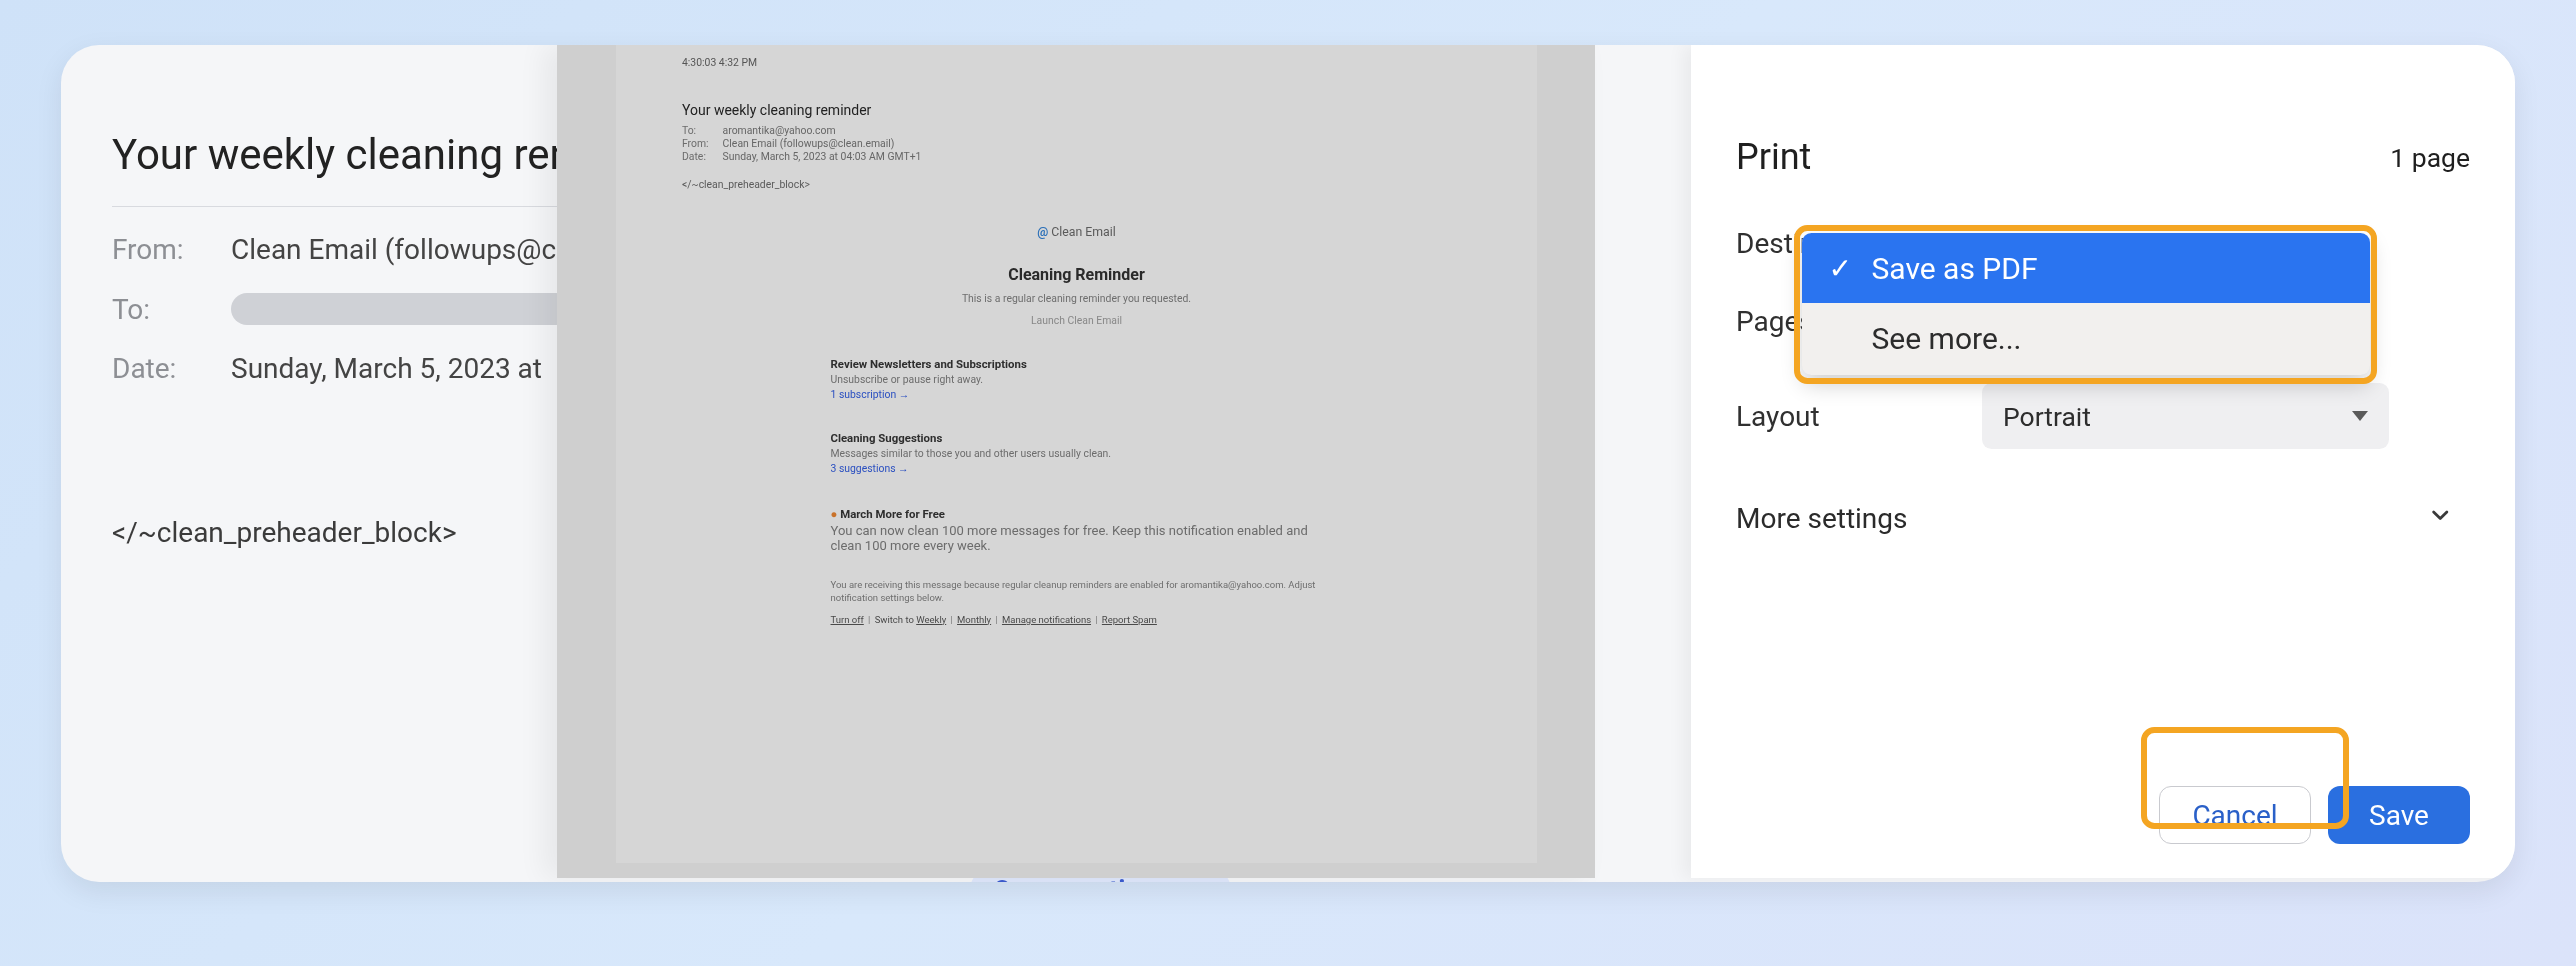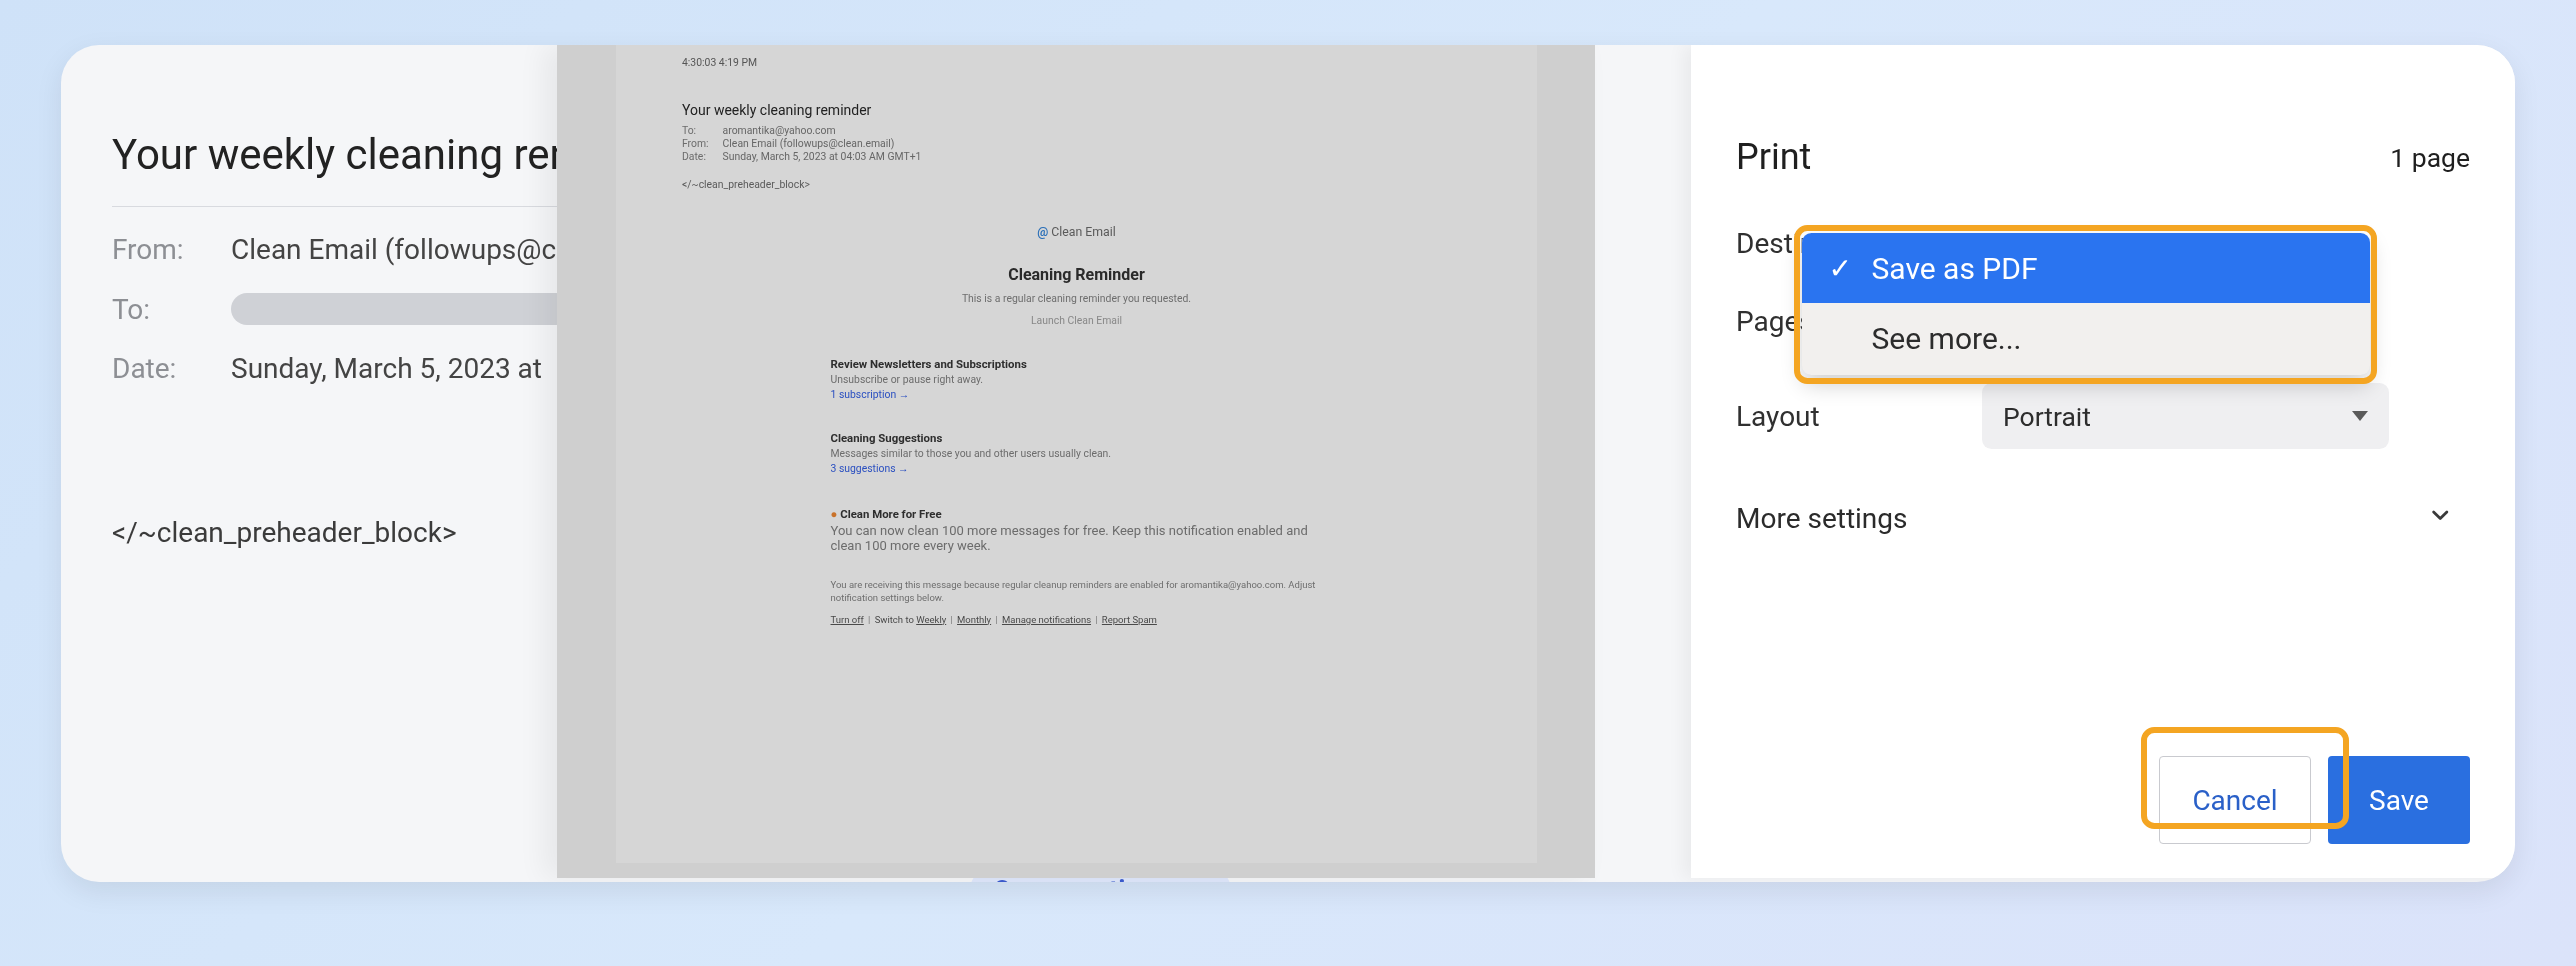--- a/index.html
+++ b/index.html
@@ -132,21 +132,21 @@
     width: 407px; height: 66px;
     background: #efeff1;
     border-radius: 9.5px;
     display:flex; align-items:center; justify-content:space-between;
     padding: 0 21px;
     font-size: 26.5px; color:#2d2d2d;
   }
   .select-box .tri { width:0; height:0; border-left:8.5px solid transparent; border-right:8.5px solid transparent; border-top:10.4px solid #5a5a5a; }
 
   .ps-footer { margin-top:auto; display:flex; justify-content:flex-end; gap:17px; align-items:center; }
-  .btn { height:88px; border-radius:4px; font-size:28px; display:flex; align-items:center; justify-content:center; cursor:pointer; }
+  .btn { height:58px; border-radius:12px; font-size:28px; display:flex; align-items:center; justify-content:center; cursor:pointer; }
   .btn-cancel { width: 152px; border:0.9px solid #c9cacf; background:#fff; color:#2a60c8; }
   .btn-save   { width: 142px; background:#2a6fe0; color:#fff; font-weight:400; }
 
   
   .hl { position:absolute; border:6.6px solid #f4a522; border-radius:13.3px; pointer-events:none; z-index:60; }
   .hl-dest { left: 1733px; top: 180px; width: 583px; height: 159px; background:rgba(255,255,255,0); }
   .hl-save { left: 2080px; top: 682px; width: 208px; height: 102px; }
 
   
   .dest-dd {
@@ -185,21 +185,21 @@
       <span>Sunday, March 5, 2023 at</span>
     </div>
     <div class="preheader-code">&lt;/~clean_preheader_block&gt;</div>
   </div>
 
   <div class="suggestions-badge">3 suggestions →</div>
 
   <div class="preview-panel">
     <div class="page-thumb">
       <div class="pt-meta">
-        <div class="pt-time">4:30:03 4:19 PM</div>
+        <div class="pt-time">4:30:03 4:32 PM</div>
 
       </div>
       <div class="pt-subject">Your weekly cleaning reminder</div>
       <div class="pt-header-rows">
         <div><span class="k">To:</span> <span>aromantika@yahoo.com</span></div>
         <div><span class="k">From:</span> <span>Clean Email (followups@clean.email)</span></div>
         <div><span class="k">Date:</span> <span>Sunday, March 5, 2023 at 04:03 AM GMT+1</span></div>
       </div>
       <div class="pt-preheader">&lt;/~clean_preheader_block&gt;</div>
 
@@ -213,21 +213,21 @@
           <h4>Review Newsletters and Subscriptions</h4>
           <p>Unsubscribe or pause right away.</p>
           <div class="pt-link">1 subscription →</div>
         </div>
         <div class="pt-sec">
           <h4>Cleaning Suggestions</h4>
           <p>Messages similar to those you and other users usually clean.</p>
           <div class="pt-link">3 suggestions →</div>
         </div>
 
-        <div class="pt-free"><span class="dot">●</span> <span>Clean More for Free</span></div>
+        <div class="pt-free"><span class="dot">●</span> <span>March More for Free</span></div>
         <p style="font-size:13px;color:#6c6c6c;margin-top:1.9px;">You can now clean 100 more messages for free. Keep this notification enabled and clean 100 more every week.</p>
 
         <div class="pt-fine">You are receiving this message because regular cleanup reminders are enabled for aromantika@yahoo.com. Adjust notification settings below.</div>
         <div class="pt-foot-links">
           <span>Turn off</span><span class="sep"> | </span>
           <span style="text-decoration:none;">Switch to</span>
           <span>Weekly</span><span class="sep"> | </span>
           <span>Monthly</span><span class="sep"> | </span>
           <span>Manage notifications</span><span class="sep"> | </span>
           <span>Report Spam</span>

